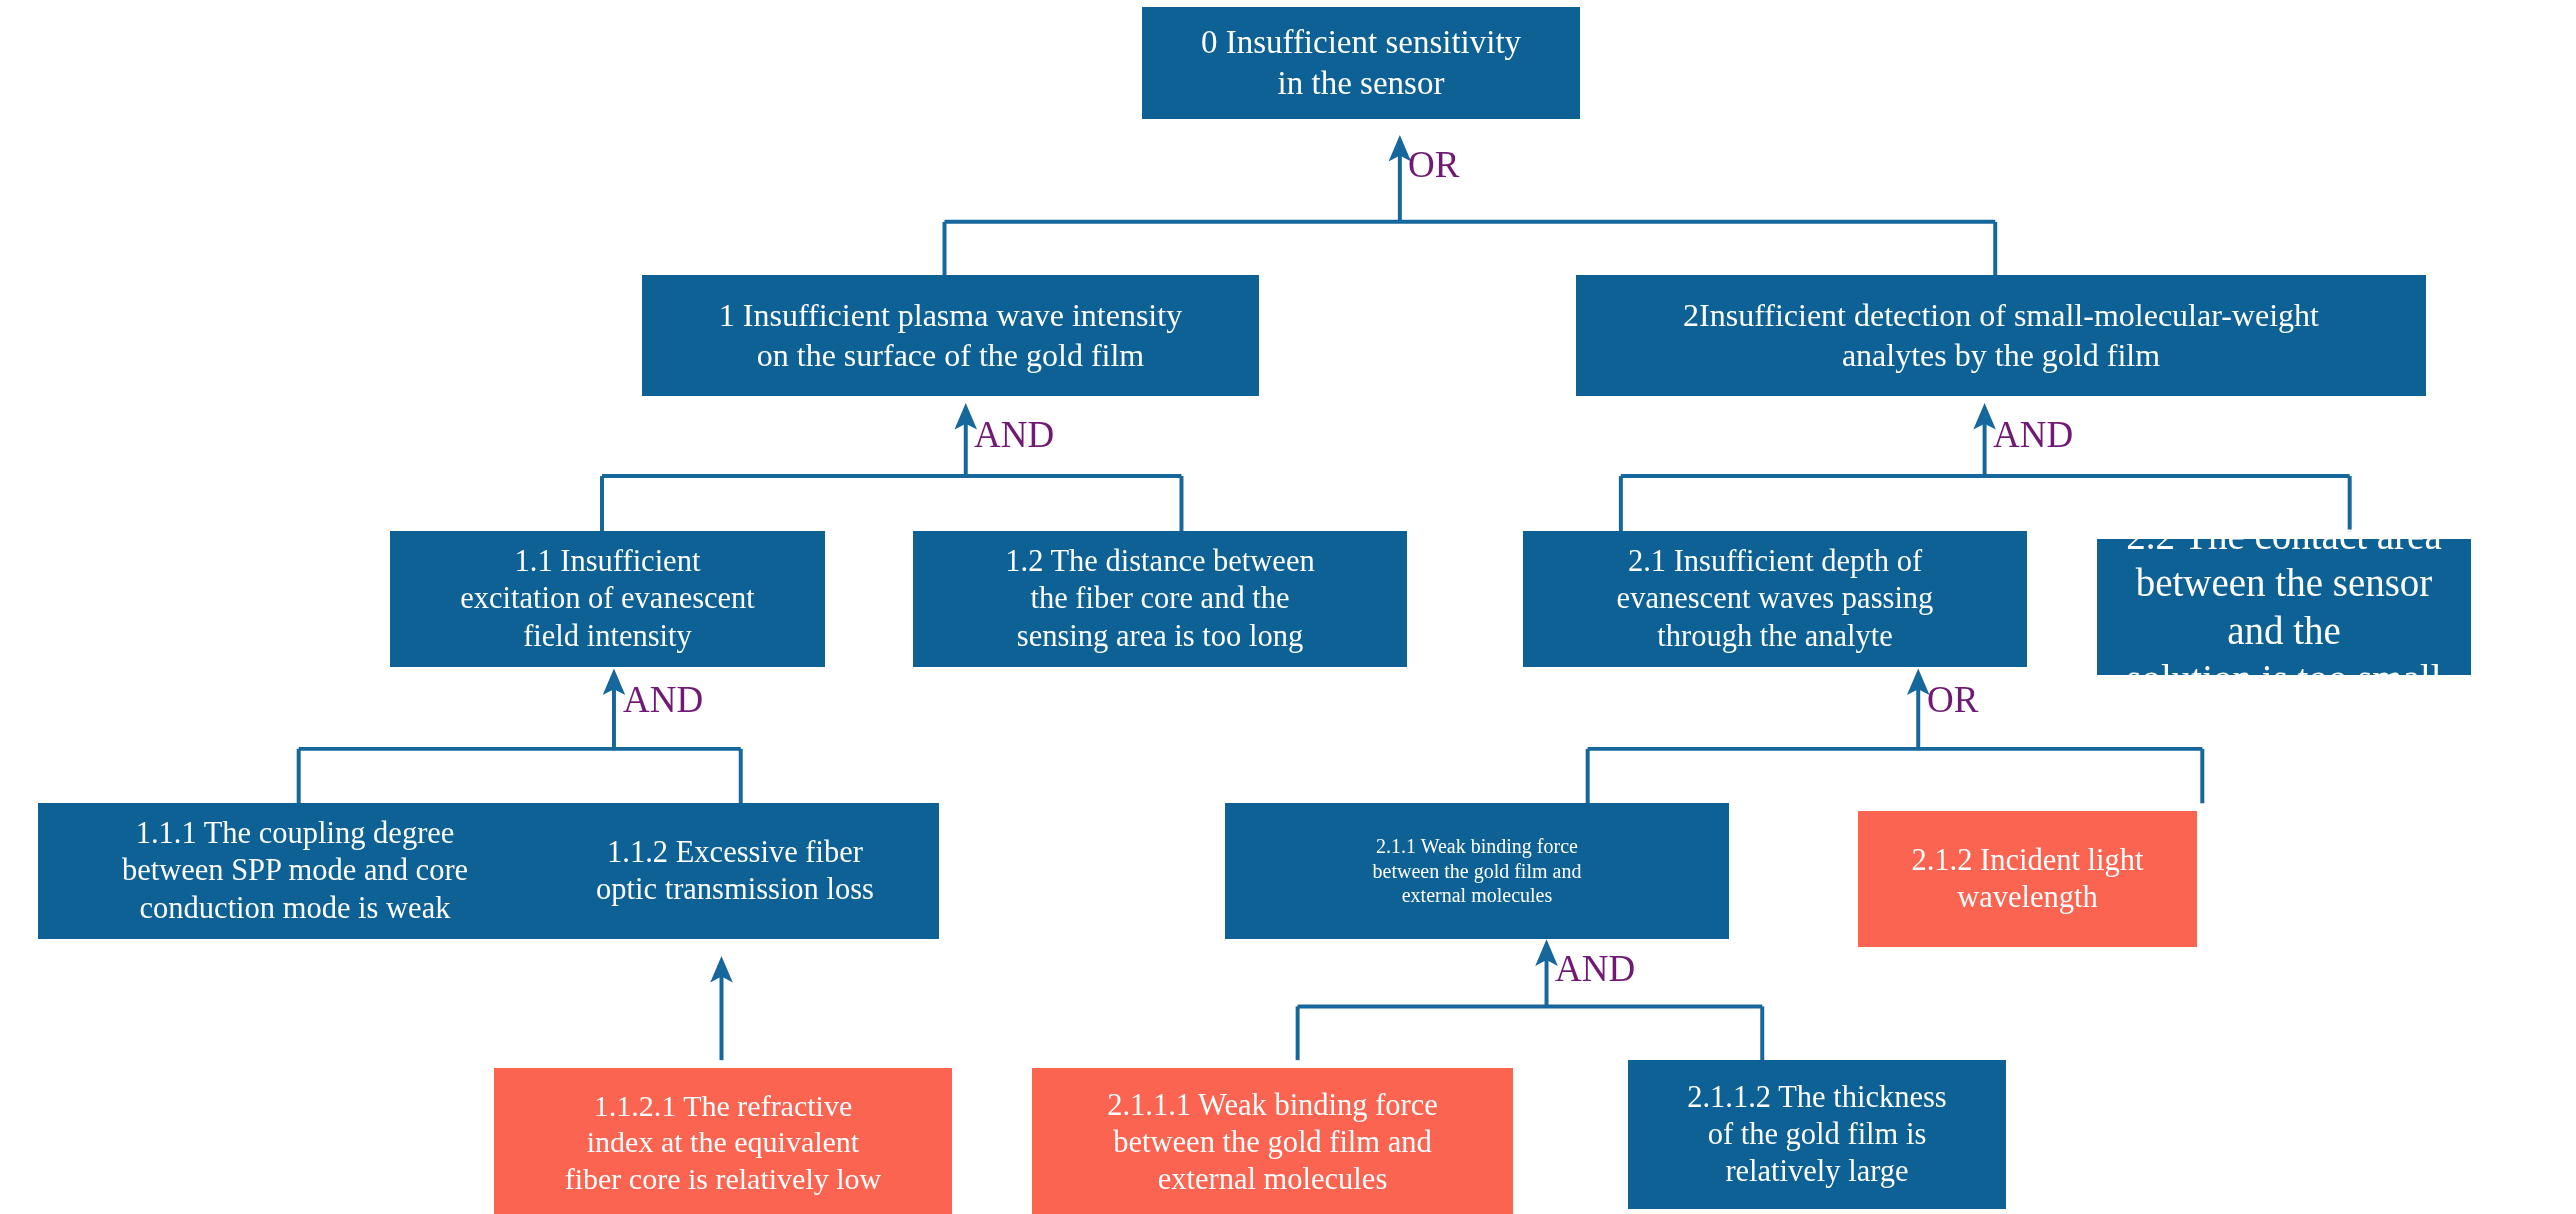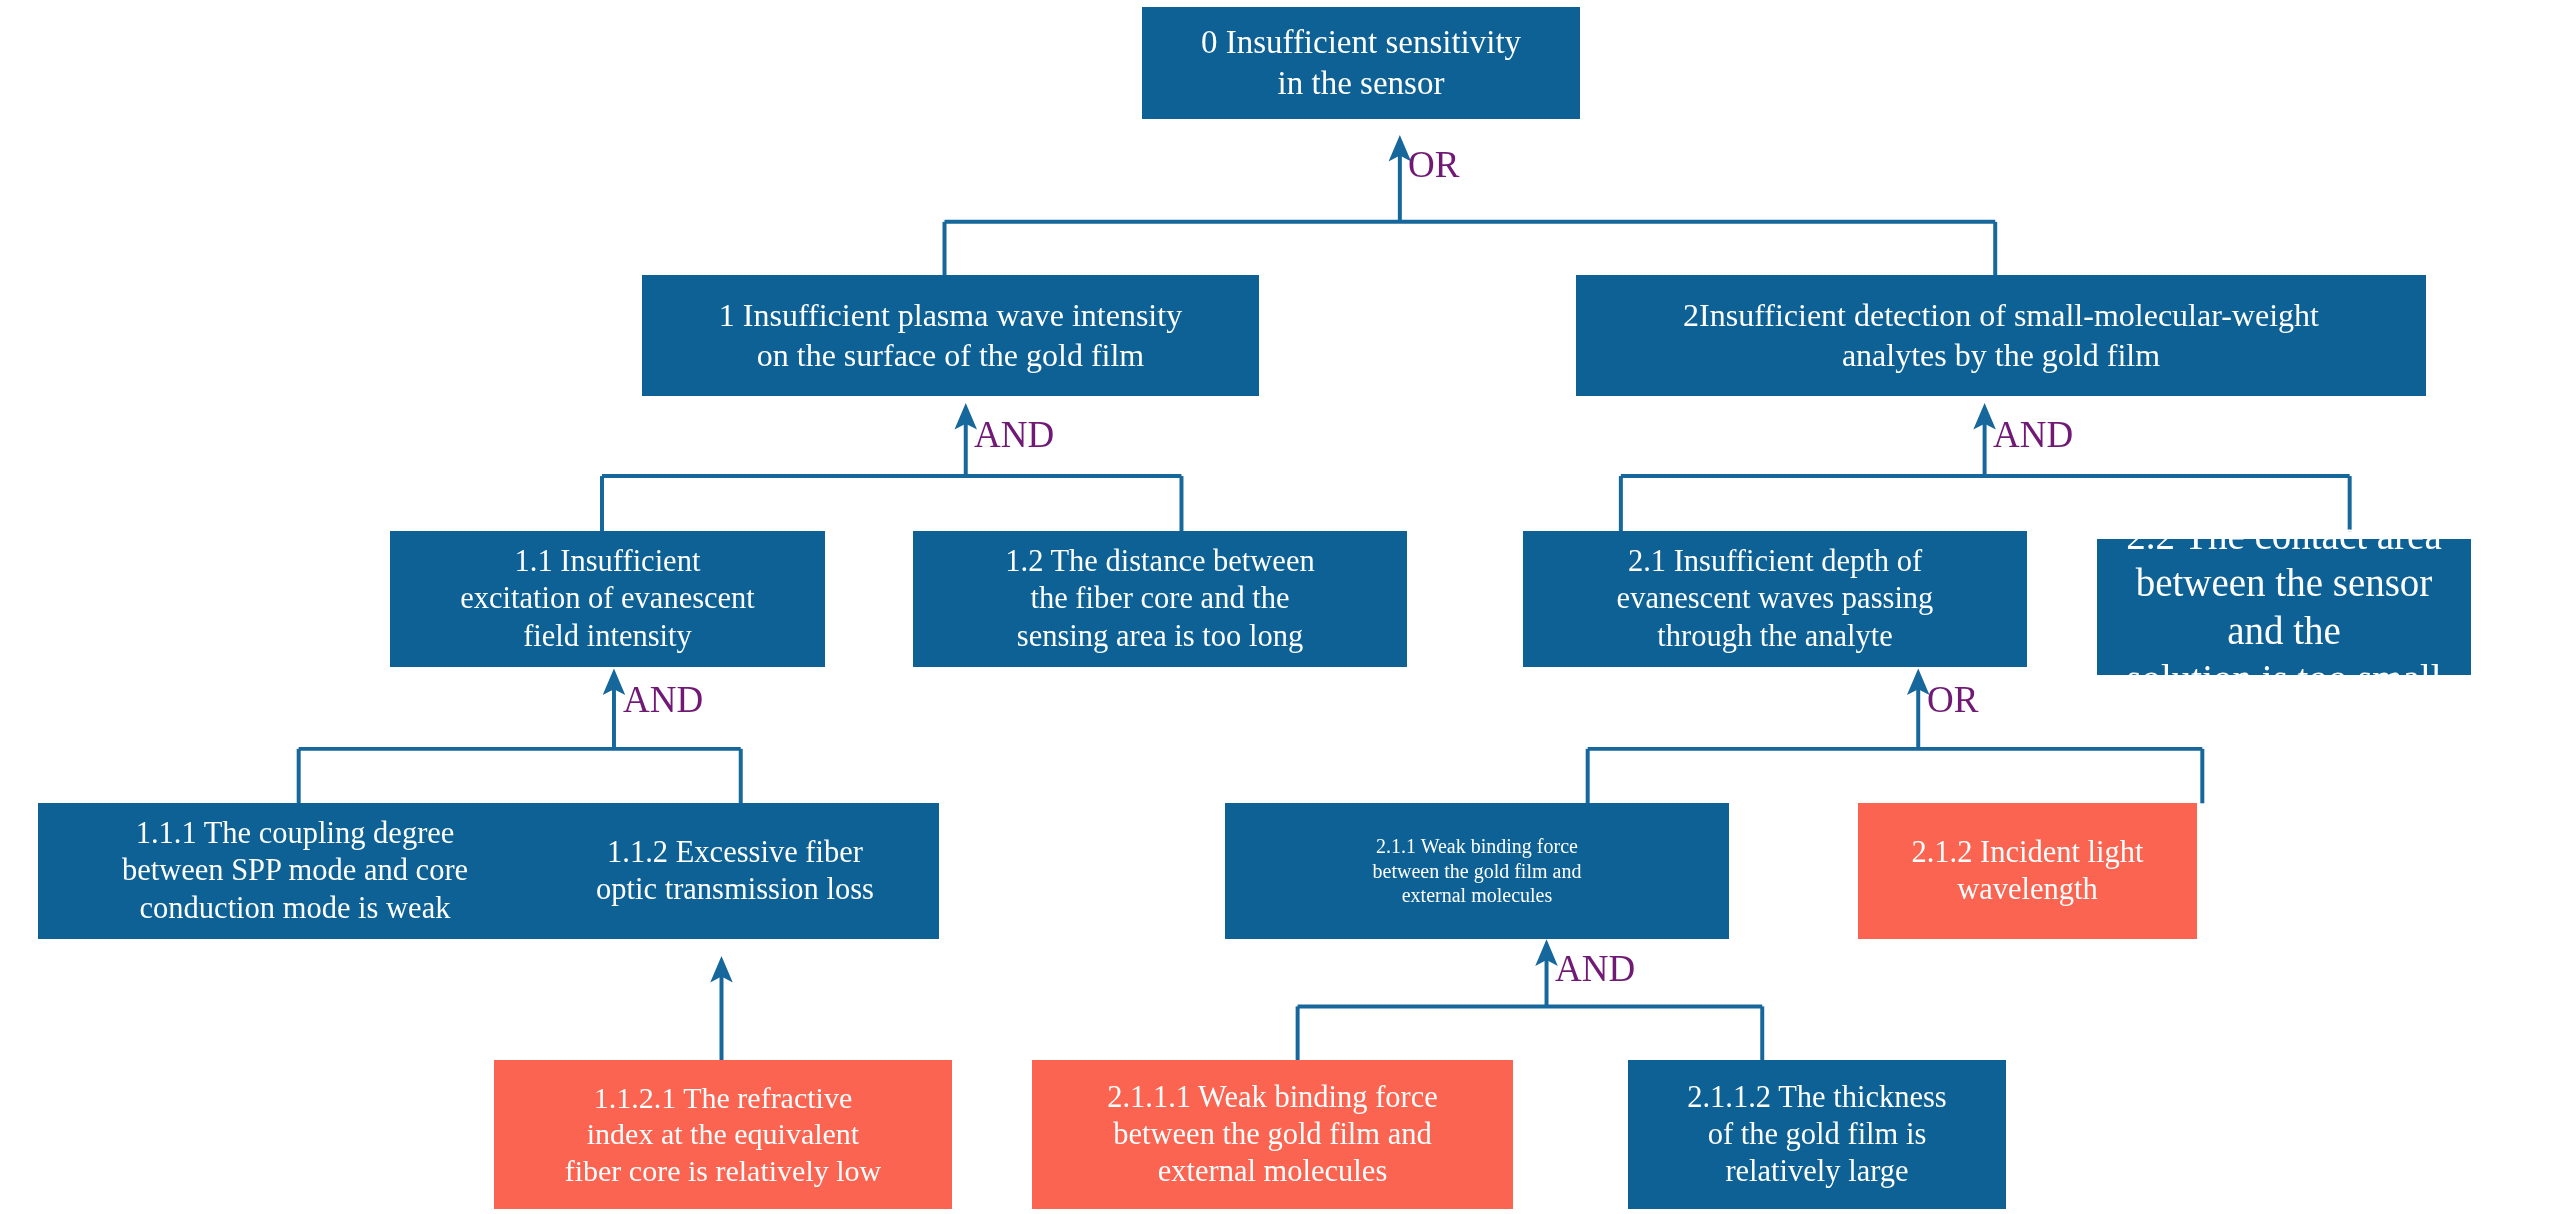--- a/index.html
+++ b/index.html
@@ -13,21 +13,21 @@
     align-items:center;
     justify-content:center;
     text-align:center;
     color:#ffffff;
     font-family:"Liberation Serif", serif;
     line-height:1.22;
     padding:4px 6.6px;
     white-space:pre-line;
   }
   .node.blue{background:#0d6195;}
-  .node.red{background:#fb6450;}
+  .node.red{background:#fb6450;margin-top:8px;}
 
   .gate-label{
     position:absolute;
     color:#701a75;
     font-family:"Liberation Serif", serif;
     font-size:37px;
     line-height:1;
     white-space:nowrap;
   }
 

